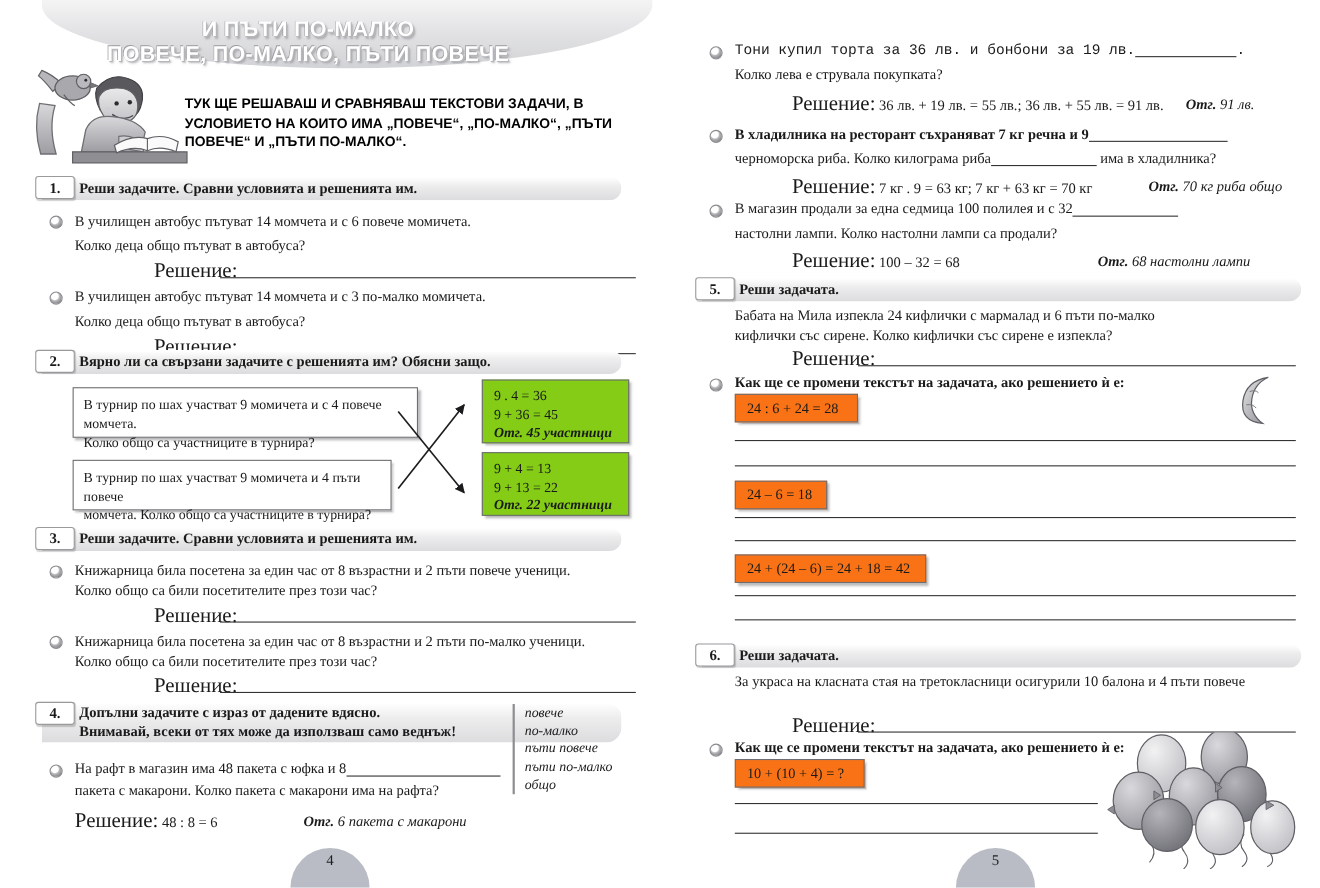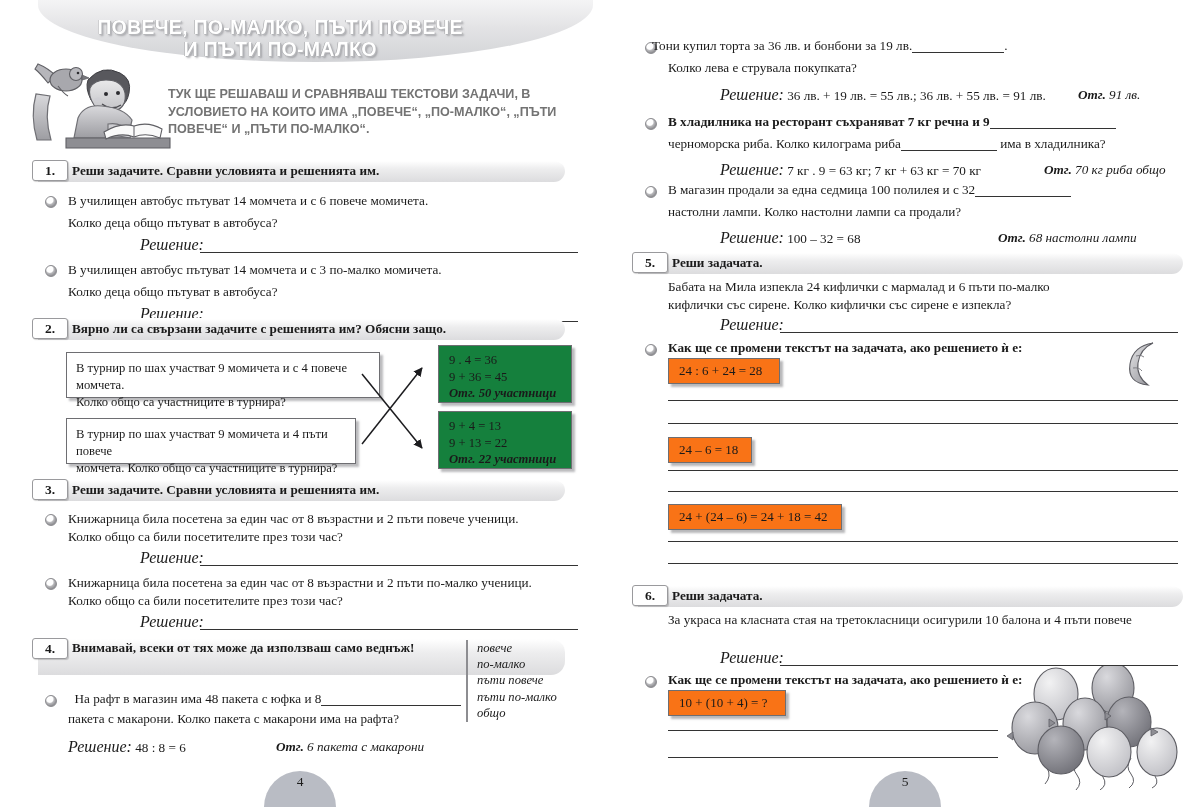--- a/index.html
+++ b/index.html
@@ -34,21 +34,21 @@
     font-size: 19.5px;
     line-height: 22px;
     letter-spacing: 0.3px;
     color: #ffffff;
     text-shadow: 1px 1px 0 #b6b7ba, -0.5px -0.5px 0 #9a9b9e, 2px 2px 2px rgba(120,120,125,.55);
   }
   .intro-text {
     position: absolute; left: 168px; top: 86px; width: 420px;
     font-family: "Liberation Sans", "DejaVu Sans", sans-serif;
     font-weight: bold; font-size: 12.6px; line-height: 17.5px;
-    color: #737373;
+    color: #000000;
   }
 
   
   .illus-boy { position: absolute; left: 22px; top: 52px; width: 150px; height: 100px; }
 
   
   .ex-head {
     position: absolute; height: 21px;
   }
   .ex-bar {
@@ -77,38 +77,38 @@
   .ex-title.two-line { line-height: 17px; top: 1px; white-space: normal; }
 
   
   .q { position: absolute; font-size: 13.2px; line-height: 18.5px; }
   .bullet {
     position: absolute; width: 12px; height: 12px; border-radius: 50%;
     background: radial-gradient(circle at 38% 32%, #ffffff 0%, #ffffff 34%, #b9b9bc 46%, #8e8e92 74%, #d8d8da 100%);
     border: 1px solid #8b8b8f;
     box-sizing: border-box;
   }
-  .sol-label { font-style: italic; font-size: 16px; }
+  .sol-label { font-size: 19px; }
   .rule { position: absolute; height: 0; border-bottom: 1.3px solid #333; }
   .inline-blank { display: inline-block; border-bottom: 1.3px solid #333; vertical-align: -3px; height: 13px; }
   .ans { font-size: 13.2px; }
   .ans b { font-weight: bold; font-style: italic; }
   .ans i { font-style: italic; }
 
   
   .pbox {
     position: absolute; box-sizing: border-box;
     background: #ffffff; border: 1px solid #6e6e72;
     box-shadow: 2.5px 2.5px 2px rgba(120,120,125,.5);
     font-size: 12.6px; line-height: 17px;
     padding: 7px 9px;
   }
   .abox {
     position: absolute; box-sizing: border-box;
-    background: #15803d; border: 1px solid #6e6e72;
+    background: #84cc16; border: 1px solid #6e6e72;
     box-shadow: 2.5px 2.5px 2px rgba(120,120,125,.5);
     font-size: 12.6px; line-height: 16.5px;
     padding: 6px 10px;
   }
   .abox .a-line { white-space: nowrap; }
   .abox .a-ans { font-weight: bold; font-style: italic; }
   .abox .a-ans span { font-weight: bold; font-style: italic; }
 
   
   .wordbank {
@@ -138,22 +138,22 @@
 </style>
 </head>
 <body>
 
 <div class="spread">
 
   <div class="page page-left">
 
     <div class="banner"></div>
     <div class="banner-title">
+      <div>И ПЪТИ ПО-МАЛКО</div>
       <div>ПОВЕЧЕ, ПО-МАЛКО, ПЪТИ ПОВЕЧЕ</div>
-      <div>И ПЪТИ ПО-МАЛКО</div>
     </div>
 
     <svg class="illus-boy" viewBox="0 0 150 100">
       <defs>
         <linearGradient id="gGrey" x1="0" y1="0" x2="0" y2="1">
           <stop offset="0" stop-color="#d9d9dc"></stop>
             <stop offset="1" stop-color="#9d9da2"></stop>
         </linearGradient>
         <linearGradient id="gSkin" x1="0" y1="0" x2="0" y2="1">
           <stop offset="0" stop-color="#e9e9ea"></stop>
@@ -231,21 +231,21 @@
       </defs>
       <line x1="6" y1="92" x2="66" y2="16" stroke="#1c1c1f" stroke-width="1.5" marker-end="url(#ah)"></line>
       <line x1="6" y1="22" x2="66" y2="96" stroke="#1c1c1f" stroke-width="1.5" marker-end="url(#ah)"></line>
     </svg>
 
     <div class="abox" style="left:438px; top:345px; width:134px; height:58px;">
       <div class="a-line">9 . 4 = 36</div>
       <div class="a-line">9 + 36 = 45</div>
       <div class="a-line a-ans">
         <span>Отг.</span>
-        <span>50 участници</span>
+        <span>45 участници</span>
       </div>
     </div>
     <div class="abox" style="left:438px; top:411px; width:134px; height:58px;">
       <div class="a-line">9 + 4 = 13</div>
       <div class="a-line">9 + 13 = 22</div>
       <div class="a-line a-ans">
         <span>Отг.</span>
         <span>22 участници</span>
       </div>
     </div>
@@ -265,54 +265,55 @@
     <div class="bullet" style="left:45px; top:578px;"></div>
     <div class="q" style="left:68px; top:574px; width:500px;">Книжарница била посетена за един час от 8 възрастни и 2 пъти по-малко ученици.</div>
     <div class="q" style="left:68px; top:592px; width:500px;">Колко общо са били посетителите през този час?</div>
     <div class="sol-label" style="position:absolute; left:140px; top:613px;">Решение:</div>
     <div class="rule" style="left:200px; top:629px; width:378px;"></div>
 
     <div class="ex-head" style="left:0; top:638px; width:600px; height:36px;">
       <div class="ex-bar" style="width:527px; height:36px; border-top-right-radius:14px; border-bottom-right-radius:14px;"></div>
       <div class="ex-num" style="left:32px;">4.</div>
       <div class="ex-title two-line" style="left:72px; width:350px;">
+        <div>Допълни задачите с израз от дадените вдясно.</div>
         <div>Внимавай, всеки от тях може да използваш само веднъж!</div>
       </div>
     </div>
 
     <div class="wordbank" style="left:466px; top:640px; width:110px; height:82px;">
       <div>повече</div>
       <div>по-малко</div>
       <div>пъти повече</div>
       <div>пъти по-малко</div>
       <div>общо</div>
     </div>
 
     <div class="bullet" style="left:45px; top:695px;"></div>
-    <div class="q" style="left:68px; top:690px; width:400px;text-align:center;">
+    <div class="q" style="left:68px; top:690px; width:400px;">
       <span>На рафт в магазин има 48 пакета с юфка и 8</span><span class="inline-blank" style="width:140px;"></span>
     </div>
     <div class="q" style="left:68px; top:710px; width:420px;">пакета с макарони. Колко пакета с макарони има на рафта?</div>
 
     <div class="q" style="left:68px; top:738px;">
       <span class="sol-label">Решение:</span>
       <span>48 : 8 = 6</span>
     </div>
     <div class="q ans" style="left:276px; top:738px;">
       <b>Отг.</b>
       <i>6 пакета с макарони</i>
     </div>
 
     <div class="pagenum" style="left:264px; top:771px;">4</div>
   </div>
 
   <div class="page page-right">
 
     <div class="bullet" style="left:45px; top:42px;"></div>
-    <div class="q" style="left:52px; top:37px; width:500px;">
+    <div class="q" style="left:68px; top:37px; width:500px;font-family:Liberation Mono, monospace;">
       <span>Тони купил торта за 36 лв. и бонбони за 19 лв.</span><span class="inline-blank" style="width:92px;"></span><span>.</span>
     </div>
     <div class="q" style="left:68px; top:59px; width:500px;">Колко лева е струвала покупката?</div>
     <div class="q" style="left:120px; top:86px;">
       <span class="sol-label">Решение:</span>
       <span>36 лв. + 19 лв. = 55 лв.; 36 лв. + 55 лв. = 91 лв.</span>
     </div>
     <div class="q ans" style="left:478px; top:86px;">
       <b>Отг.</b>
       <i>91 лв.</i>

